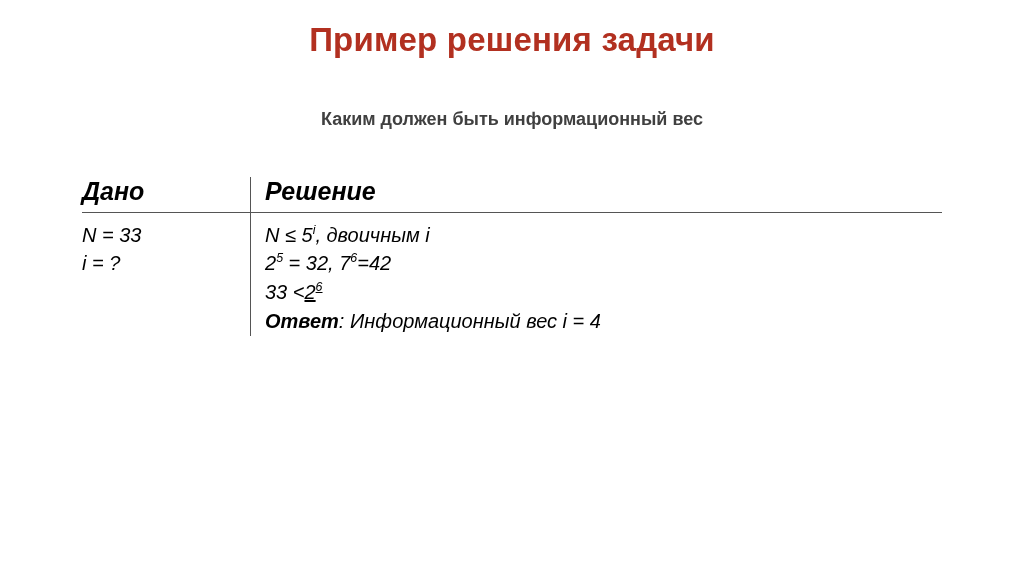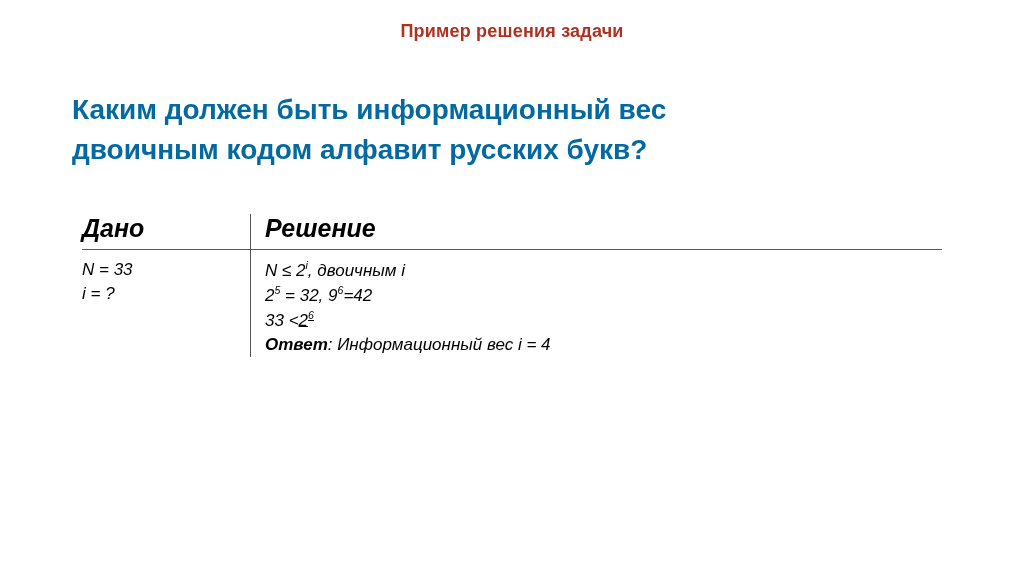--- a/index.html
+++ b/index.html
@@ -15,30 +15,31 @@
   }
   .slide {
     position: relative;
     width: 1024px;
     height: 574px;
     box-sizing: border-box;
   }
   .slide-title {
     text-align: center;
     color: #b23020;
-    font-size: 18px;
+    font-size: 33px;
     font-weight: bold;
     margin-top: 21px;
     letter-spacing: 0.2px;
   }
   .question {
     margin: 48px auto 0 auto;
     width: 880px;
-    color: #0369a1;
-    font-size: 28px;
+    text-align: center;
+    color: #404040;
+    font-size: 18px;
     font-weight: bold;
     line-height: 1.42;
   }
   .question div {
     white-space: nowrap;
   }
   .solution-table {
     margin: 44px auto 0 auto;
     width: 860px;
     border-collapse: collapse;
@@ -63,21 +64,21 @@
     padding-bottom: 6px !important;
   }
   .hdr-sep td {
     border-bottom: 1.3px solid #555;
     height: 0;
     font-size: 0;
     line-height: 0;
   }
   .body-row td {
     padding-top: 8px !important;
-    font-size: 17px;
+    font-size: 20px;
     font-style: italic;
     line-height: 1.44;
   }
   .line {
     white-space: nowrap;
   }
   sup {
     font-size: 0.62em;
     vertical-align: super;
     font-style: italic;
@@ -93,44 +94,43 @@
 </style>
 </head>
 <body>
 
 <div class="slide">
 
   <div class="slide-title">Пример решения задачи</div>
 
   <div class="question">
     <div>Каким должен быть информационный вес</div>
-    <div>двоичным кодом алфавит русских букв?</div>
   </div>
 
   <table class="solution-table">
     <tbody>
         <tr class="hdr-row">
       <td class="col-given">Дано</td>
       <td class="col-solution">Решение</td>
     </tr>
     <tr class="hdr-sep">
       <td class="col-given"></td>
       <td class="col-solution"></td>
     </tr>
     <tr class="body-row">
       <td class="col-given">
         <div class="line">N = 33</div>
         <div class="line">i = ?</div>
       </td>
       <td class="col-solution">
         <div class="line">
-          <span>N ≤ 2</span><sup>i</sup><span>, двоичным i</span>
+          <span>N ≤ 5</span><sup>i</sup><span>, двоичным i</span>
         </div>
         <div class="line">
-          <span>2</span><sup>5</sup><span> = 32, 9</span><sup>6</sup><span>=42</span>
+          <span>2</span><sup>5</sup><span> = 32, 7</span><sup>6</sup><span>=42</span>
         </div>
         <div class="line">
           <span>33 &lt;</span><span class="underline">2</span><sup class="underline">6</sup>
         </div>
         <div class="line">
           <span class="answer-label">Ответ</span><span>: Информационный вес i = 4</span>
         </div>
       </td>
     </tr>
   </tbody>

